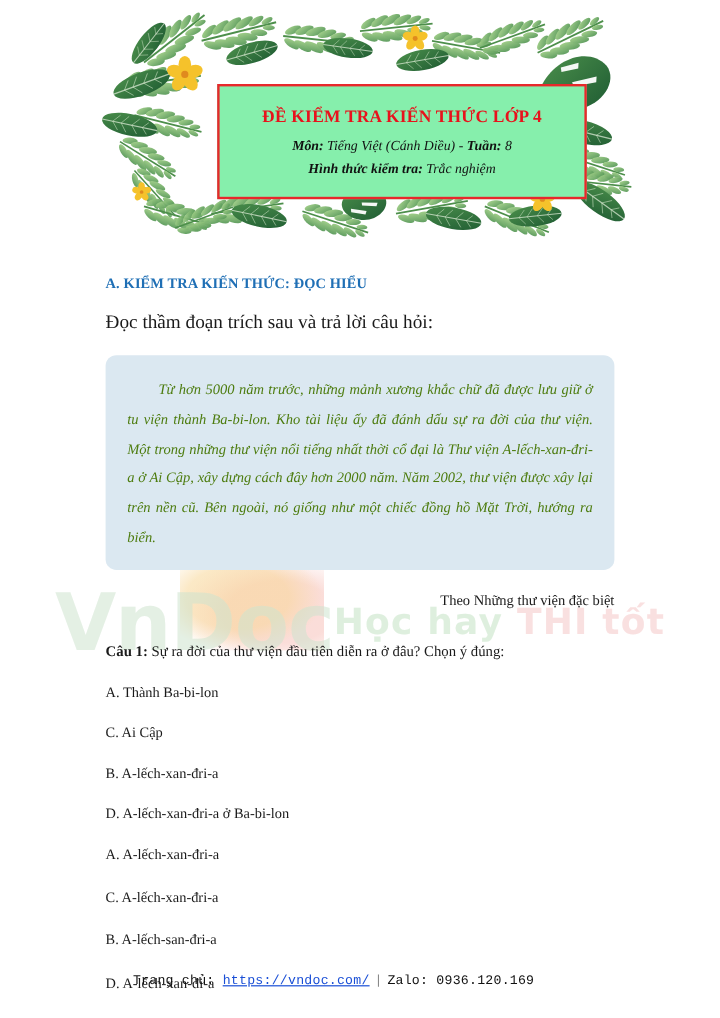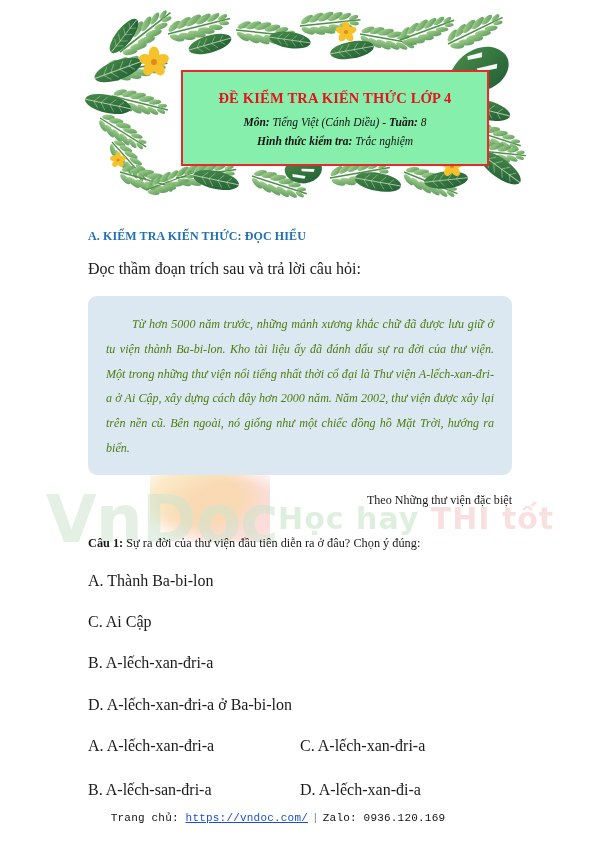--- a/index.html
+++ b/index.html
@@ -75,22 +75,22 @@
   .passage p{
     margin:0;font-style:italic;font-size:12.1px;line-height:2.05;
     text-align:justify;text-indent:26px;color:#4d7c0f;
   }
   .attrib{
     text-align:right;font-size:12.1px;margin:18px 0 24px 0;position:relative;z-index:2;
   }
 
   .q{font-size:12.3px;line-height:1.95;margin:0 0 10px 0;position:relative;z-index:2;}
   .q b{font-weight:bold;}
-  .opt{font-size:16px;line-height:1.9;margin:0 0 11px 0;position:relative;z-index:2;}
-  .opt-grid{display:flex;flex-wrap:wrap;position:relative;z-index:2;}
+  .opt{font-size:12px;line-height:1.9;margin:0 0 11px 0;position:relative;z-index:2;}
+  .opt-grid{display:flex;flex-wrap:wrap;position:relative;z-index:2;flex-direction:column;}
   .opt-grid .opt{width:50%;box-sizing:border-box;margin-bottom:13px;}
 
   
   .footer{
     position:absolute;left:0;bottom:24px;width:556px;text-align:center;
     font-family:"Liberation Mono", monospace;font-size:11px;color:#111;
     letter-spacing:.2px;z-index:2;
   }
   .footer a{color:#1a4fd6;text-decoration:underline;}
   .footer .sep{color:#888;margin:0 4px;}

